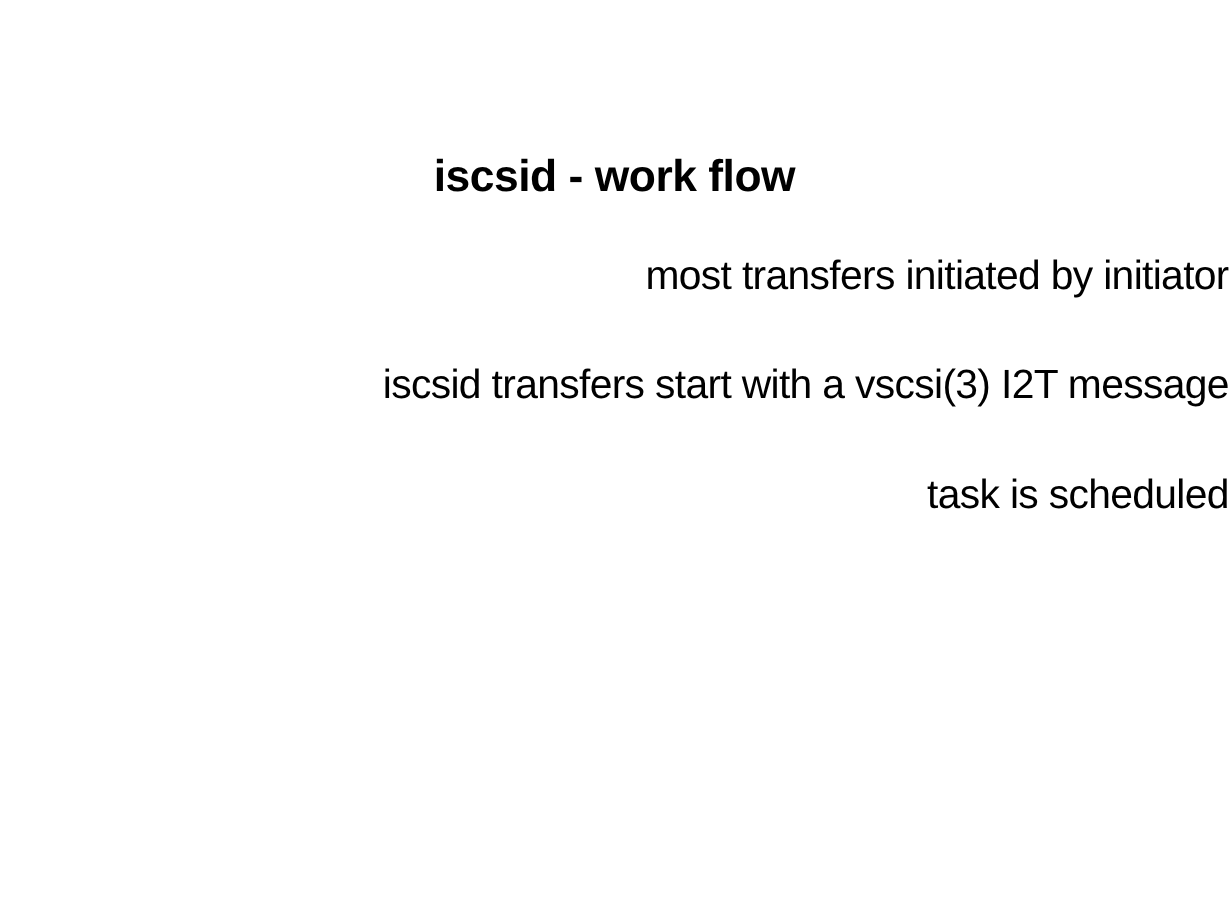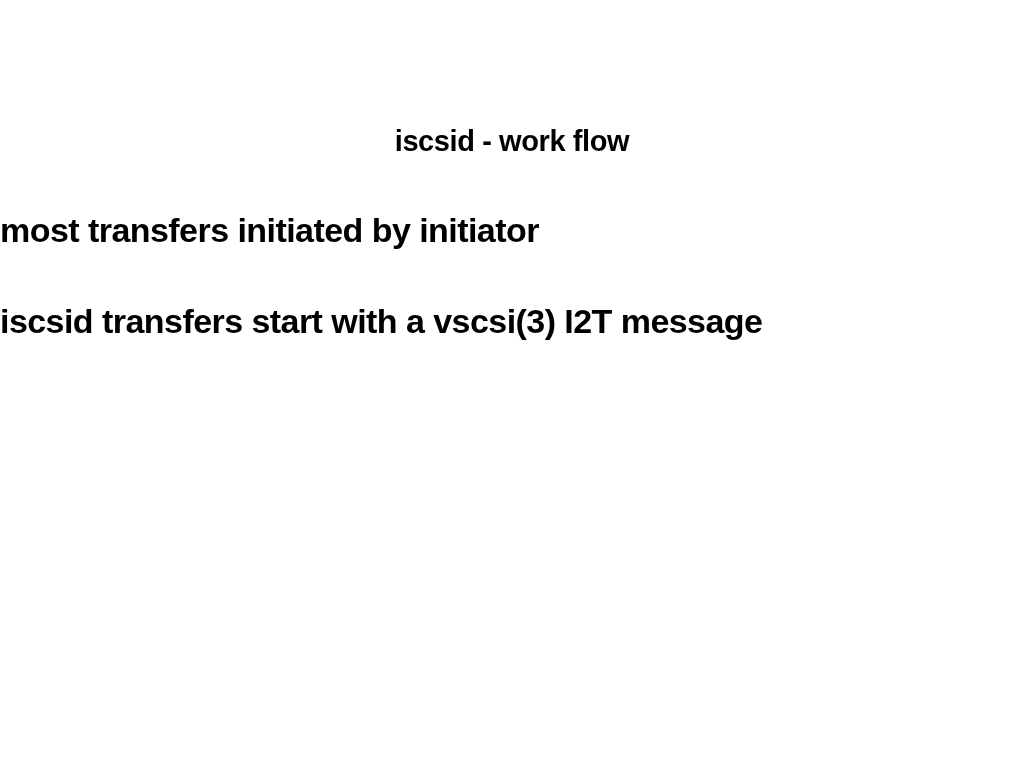--- a/index.html
+++ b/index.html
@@ -33,21 +33,21 @@
   }
 
   
   .slide-title {
     position: absolute;
     left: 0;
     top: 96px;
     width: 1024px;
     text-align: center;
     font-family: "Liberation Sans", sans-serif;
-    font-size: 29px;
+    font-size: 37px;
     font-weight: bold;
     line-height: 52px;
     letter-spacing: -0.4px;
     color: #000000;
     white-space: nowrap;
   }
 
   
   .bullet-list {
     position: absolute;
@@ -56,37 +56,38 @@
     width: 1024px;
     margin: 0;
     padding: 0;
     list-style: none;
   }
 
   .bullet-line {
     display: block;
     width: 1024px;
     height: 91px;
-    text-align: left;
+    text-align: right;
     font-family: "Liberation Sans", sans-serif;
     font-size: 34px;
-    font-weight: bold;
+    font-weight: normal;
     line-height: 44px;
     letter-spacing: -0.55px;
     color: #000000;
     white-space: nowrap;
   }
 </style>
 </head>
 <body>
 
 <div class="slide">
   <div class="slide-body">
 
     <h1 class="slide-title">iscsid - work flow</h1>
 
     <ul class="bullet-list">
       <li class="bullet-line">most transfers initiated by initiator</li>
       <li class="bullet-line">iscsid transfers start with a vscsi(3) I2T message</li>
+      <li class="bullet-line">task is scheduled</li>
     </ul>
 
   </div>
 </div>
 
 </body></html>

